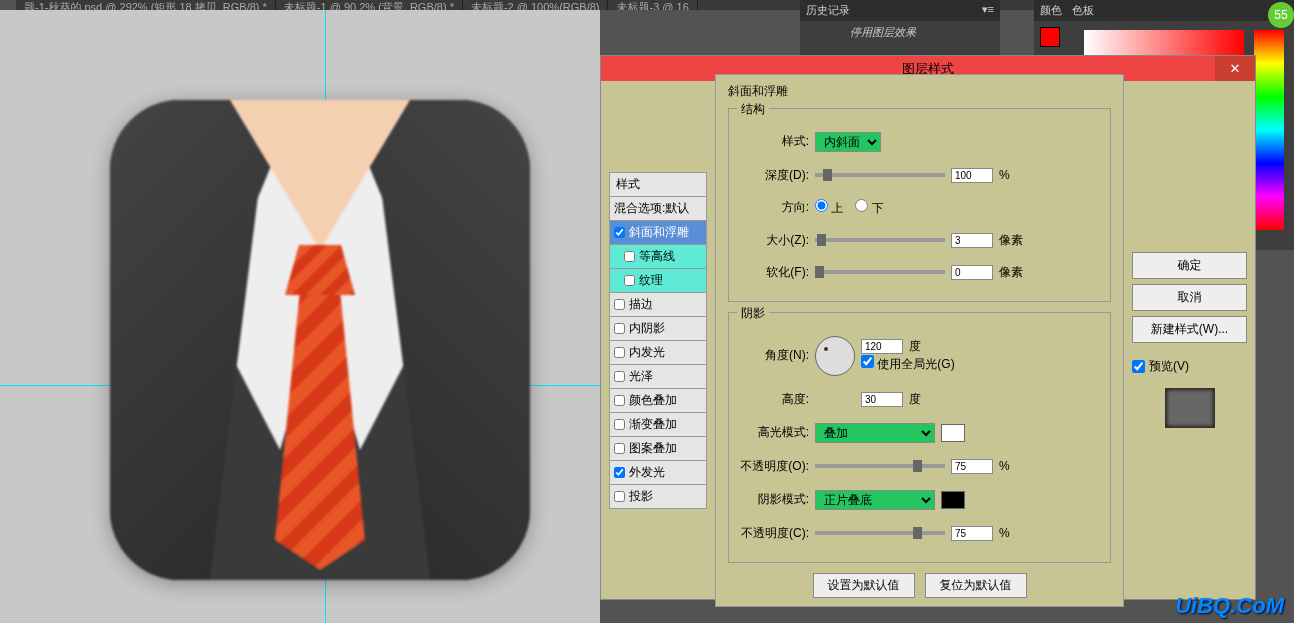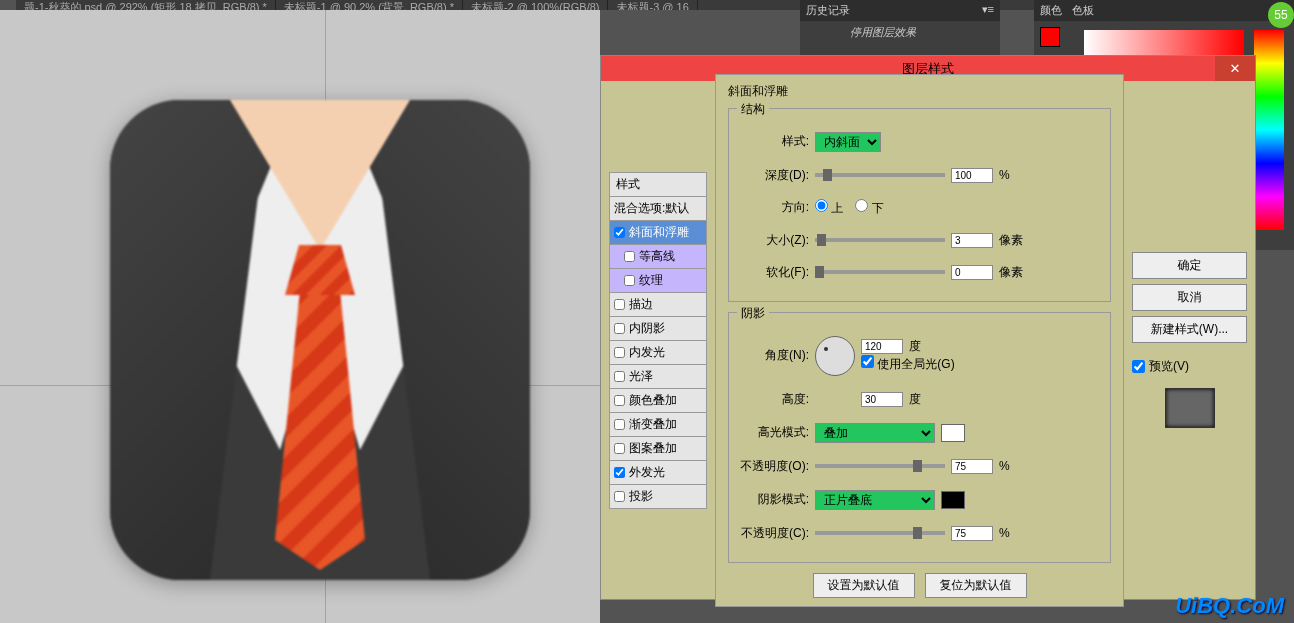--- a/index.html
+++ b/index.html
@@ -39,21 +39,21 @@
 
 .dialog { position: absolute; left: 600px; top: 55px; width: 656px; height: 545px; background: #c8c594; border: 1px solid #888; }
 .dialog-title-bar { height: 25px; background: #ef4444; display: flex; align-items: center; justify-content: center; font-size: 13px; position: relative; }
 .dialog-close { position: absolute; right: 0; top: 0; width: 40px; height: 25px; background: #c94030; color: #fff; text-align: center; line-height: 25px; font-size: 13px; }
 .dialog-body { display: flex; height: calc(100% - 25px); padding: 8px; gap: 8px; align-items: center; }
 
 .styles-list { width: 98px; font-size: 12px; }
 .styles-list-header { padding: 3px 6px; background: #e5e5e5; border: 1px solid #999; }
 .styles-list-item { padding: 3px 4px; border: 1px solid #999; border-top: none; display: flex; align-items: center; gap: 4px; background: #e5e5e5; }
 .styles-list-item.sel { background: #5a8fd6; color: #fff; }
-.styles-list-item.sub { background: #c4b5fd; padding-left: 14px; }
+.styles-list-item.sub { background: #5eead4; padding-left: 14px; }
 .styles-list-item input[type=checkbox] { width: 11px; height: 11px; }
 
 .settings-pane { flex: 1; border: 1px solid #999; background: #c8c594; padding: 8px 12px; font-size: 12px; position: relative; }
 .fieldset { border: 1px solid #999; padding: 8px 10px 5px; margin-bottom: 10px; position: relative; }
 .fieldset-legend { position: absolute; top: -8px; left: 8px; background: #c8c594; padding: 0 4px; font-size: 12px; }
 .row { display: flex; align-items: center; gap: 6px; margin: 15px 0; }
 .row-label { width: 70px; text-align: right; font-size: 12px; }
 .row select { font-size: 12px; border: 1px solid #888; background: #22c55e; padding: 1px 4px; min-width: 60px; }
 .row input[type=text] { width: 42px; font-size: 10px; border: 1px solid #888; padding: 1px 3px; }
 .slider { flex: 1; max-width: 130px; height: 4px; background: #999; position: relative; }

